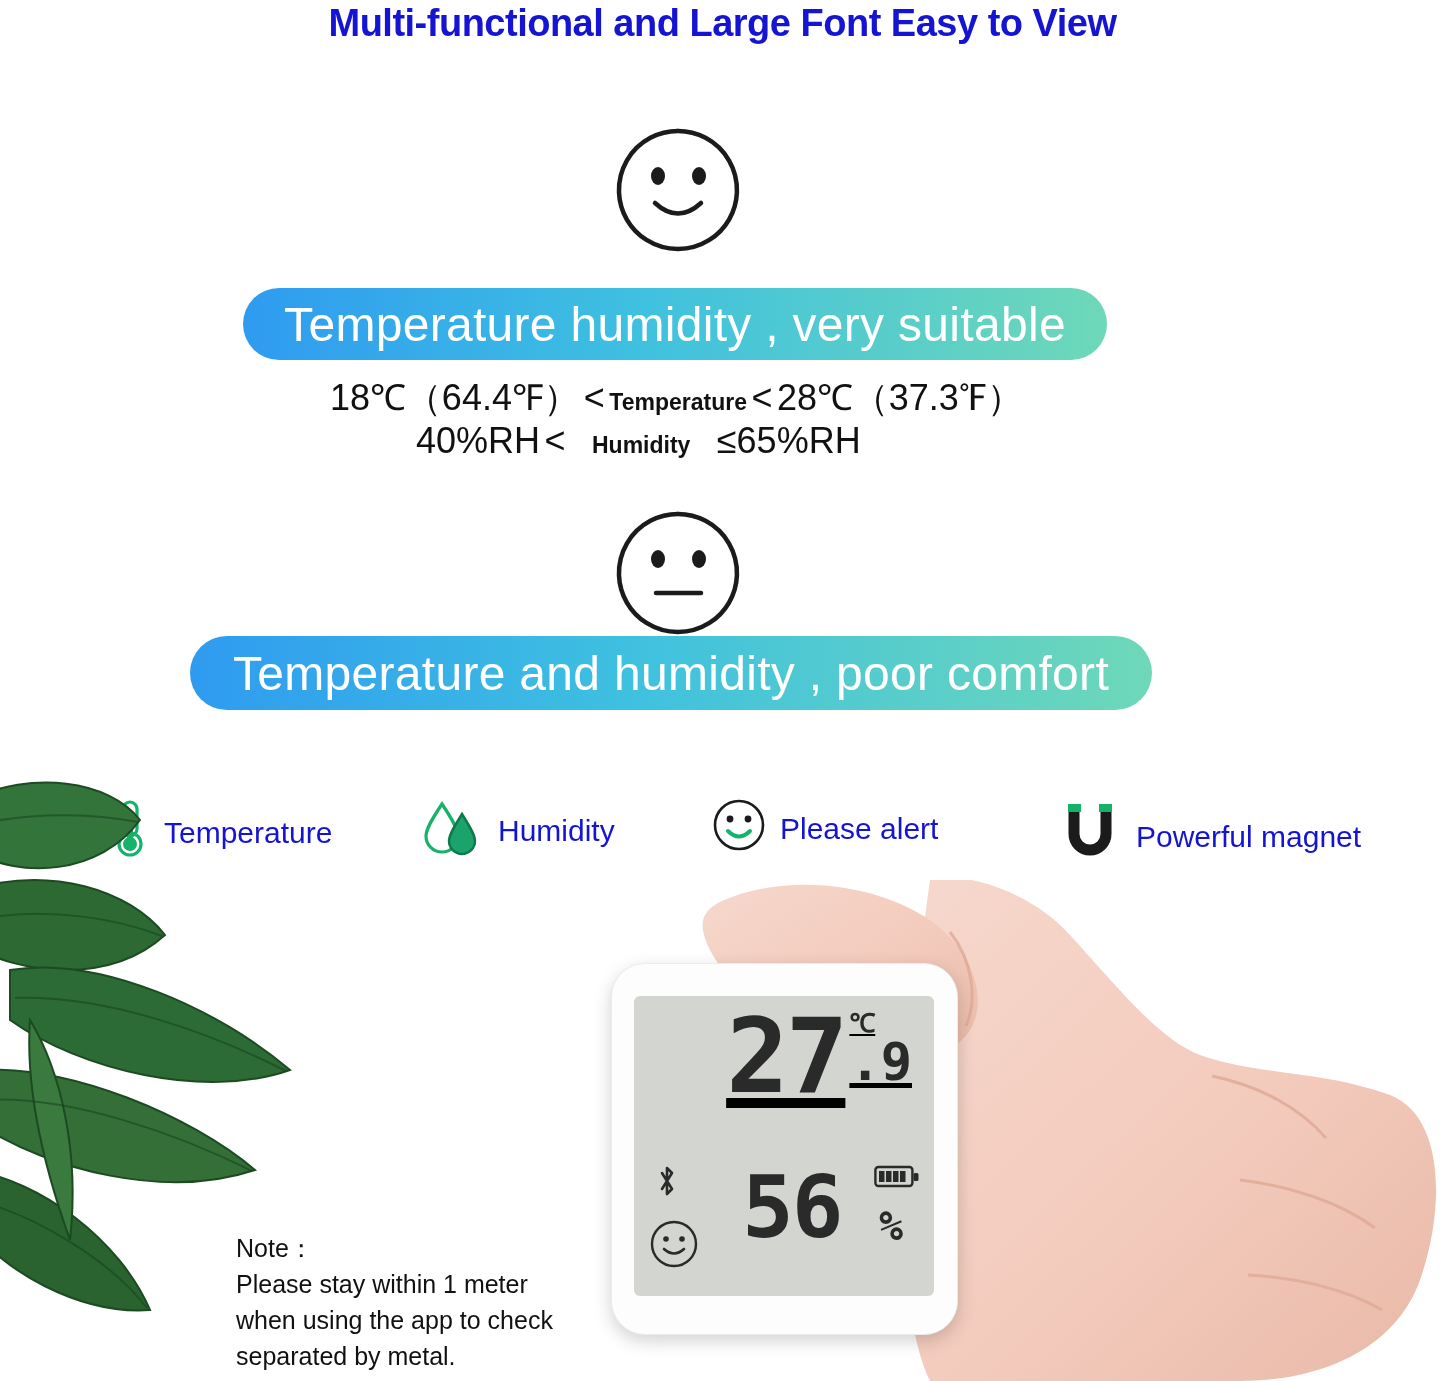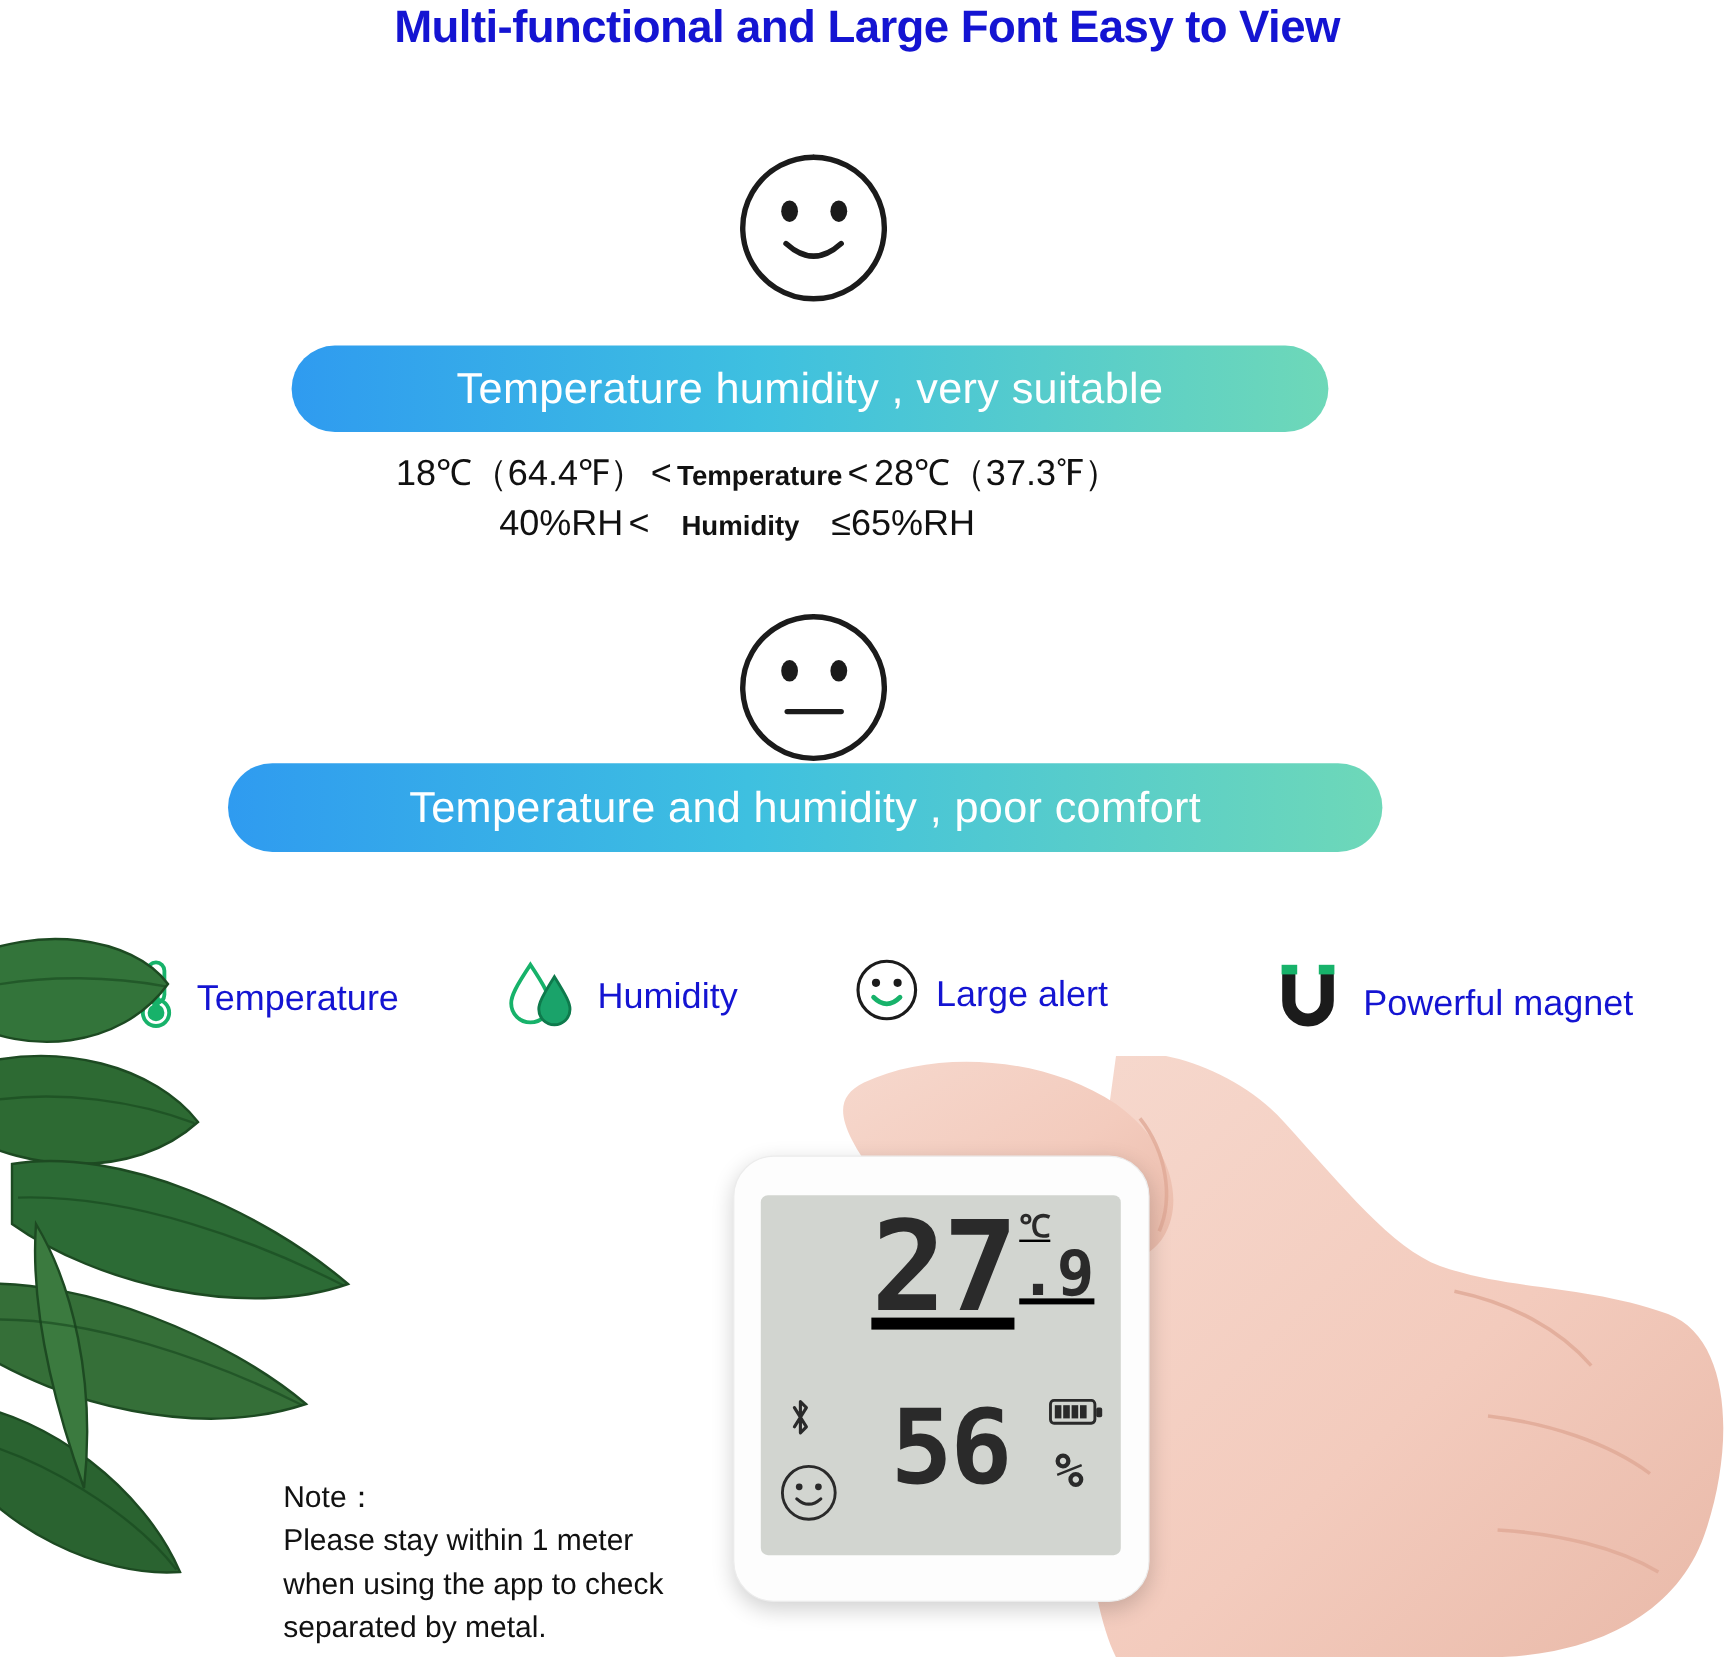--- a/index.html
+++ b/index.html
@@ -25,40 +25,40 @@
   
   .face{position:absolute;}
   .face svg{display:block;}
 
   
   .pill{
     position:absolute;
     border-radius:40px;
     display:flex;align-items:center;justify-content:center;
     color:#ffffff;
-    font-size:36px;
+    font-size:48px;
     letter-spacing:0.3px;
     white-space:nowrap;
   }
   .pill1{
     left:243px;top:288px;width:864px;height:72px;
     background:linear-gradient(90deg,#2f9bf0 0%,#3ec0e0 45%,#6ed8b8 100%);
   }
   .pill2{
     left:190px;top:636px;width:962px;height:74px;
     background:linear-gradient(90deg,#2f9bf0 0%,#3ec0e0 45%,#6ed8b8 100%);
   }
 
   
   .spec{
     position:absolute;
     color:#111;
     white-space:nowrap;
   }
-  .spec .big{font-size:30px;}
+  .spec .big{font-size:36px;}
   .spec .small{font-size:23px;font-weight:bold;}
   .specline1{left:330px;top:372px;}
   .specline2{left:416px;top:420px;}
 
   
   .feature{
     position:absolute;
     display:flex;align-items:center;
     color:#1414d2;
     font-size:30px;
@@ -191,21 +191,21 @@
 
 <div class="feature f3">
   <span>
     <svg width="54" height="54" viewBox="0 0 54 54">
       <circle cx="27" cy="27" r="24" fill="none" stroke="#1b1b1b" stroke-width="2.6"></circle>
       <circle cx="18" cy="21" r="3.4" fill="#1b1b1b"></circle>
       <circle cx="36" cy="21" r="3.4" fill="#1b1b1b"></circle>
       <path d="M16 33 Q27 44 38 33" fill="none" stroke="#17b26a" stroke-width="4" stroke-linecap="round"></path>
     </svg>
   </span>
-  <span class="flabel">Large alert</span>
+  <span class="flabel">Please alert</span>
 </div>
 
 <div class="feature f4">
   <span>
     <svg width="64" height="62" viewBox="0 0 64 62">
       <path d="M16 6 v26 a16 16 0 0 0 32 0 v-26" fill="none" stroke="#1b1b1b" stroke-width="11" stroke-linecap="butt"></path>
       <rect x="10" y="2" width="13" height="8" fill="#17b26a"></rect>
       <rect x="41" y="2" width="13" height="8" fill="#17b26a"></rect>
     </svg>
   </span>

